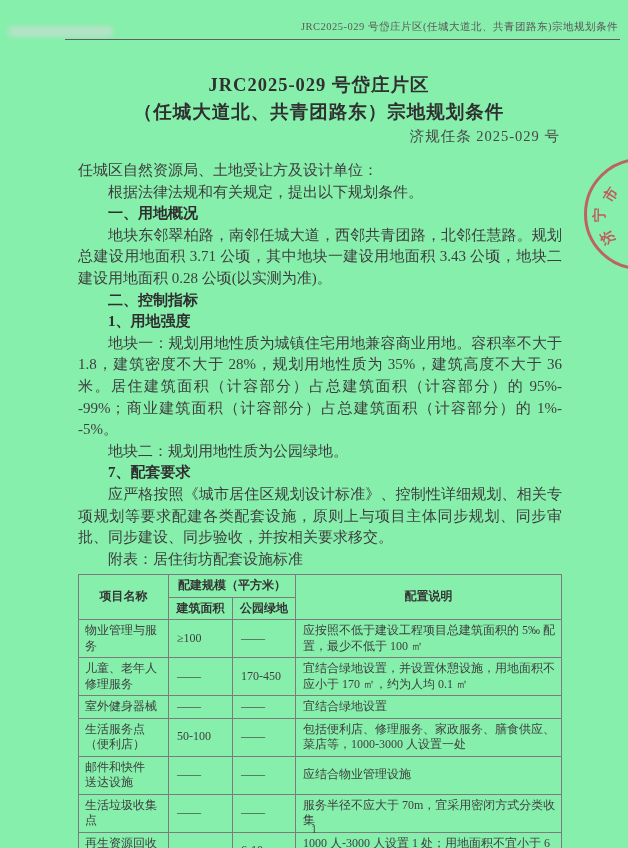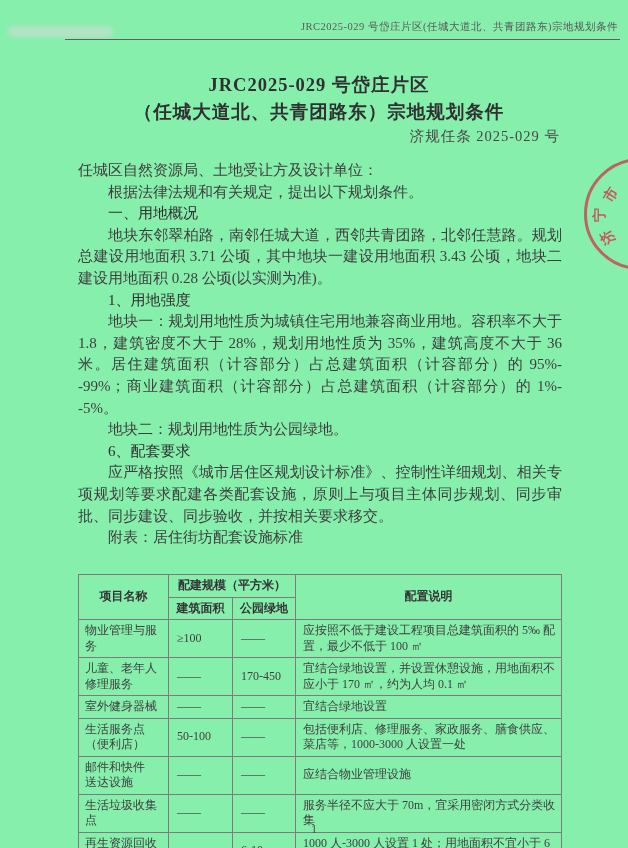--- a/index.html
+++ b/index.html
@@ -47,21 +47,21 @@
   }
   
   .doc-body {
     position:absolute; top:160px; left:78px; width:484px;
     font-size:15px; line-height:21.6px;
     text-align:justify;
     color:#3e3e3e;
   }
   .doc-body p { margin:0; }
   .indent { text-indent:2em; }
-  .bold { font-weight:normal; color:#2f2f2f; }
+  .bold { font-weight:bold; color:#2f2f2f; }
   .u { text-underline-offset:3px; }
   .table-caption { margin-top:20px; }
   
   .std-table {
     position:absolute; top:574px; left:78px;
     border-collapse:collapse;
     width:483px;
     font-size:12px; line-height:15.5px;
     color:#3f3f3f;
     table-layout:fixed;
@@ -118,24 +118,25 @@
     <div>（任城大道北、共青团路东）宗地规划条件</div>
   </div>
 
   <div class="doc-no">济规任条 2025-029 号</div>
 
   <div class="doc-body">
     <p><span>任城区自然资源局、土地受让方及设计单位：</span></p>
     <p class="indent"><span>根据法律法规和有关规定，提出以下规划条件。</span></p>
     <p class="indent bold"><span>一、用地概况</span></p>
     <p class="indent"><span>地块东邻翠柏路，南邻任城大道，西邻共青团路，北邻任慧路。规划总建设用地面积 </span><span class="u">3.71</span><span> 公顷，其中地块一建设用地面积 </span><span class="u">3.43</span><span> 公顷，地块二建设用地面积 </span><span class="u">0.28</span><span> 公顷(以实测为准)。</span></p>
+    <p class="indent bold"><span>二、控制指标</span></p>
     <p class="indent bold"><span>1、用地强度</span></p>
     <p class="indent"><span>地块一：规划用地性质为</span><span class="u">城镇住宅用地兼容商业用地</span><span>。容积率不大于 </span><span class="u">1.8</span><span>，建筑密度不大于 </span><span class="u">28%</span><span>，规划用地性质为 </span><span class="u">35%</span><span>，建筑高度不大于 </span><span class="u">36</span><span> 米。居住建筑面积（计容部分）占总建筑面积（计容部分）的 95%--99%；商业建筑面积（计容部分）占总建筑面积（计容部分）的 1%--5%。</span></p>
     <p class="indent"><span>地块二：规划用地性质为</span><span class="u">公园绿地</span><span>。</span></p>
-    <p class="indent bold"><span>6、配套要求</span></p>
+    <p class="indent bold"><span>7、配套要求</span></p>
     <p class="indent"><span>应严格按照《城市居住区规划设计标准》、控制性详细规划、相关专项规划等要求配建各类配套设施，原则上与项目主体同步规划、同步审批、同步建设、同步验收，并按相关要求移交。</span></p>
     <p class="indent table-caption"><span>附表：居住街坊配套设施标准</span></p>
   </div>
 
   <table class="std-table">
     <colgroup>
       <col class="col-item">
         <col class="col-built">
         <col class="col-land">
         <col class="col-desc">

